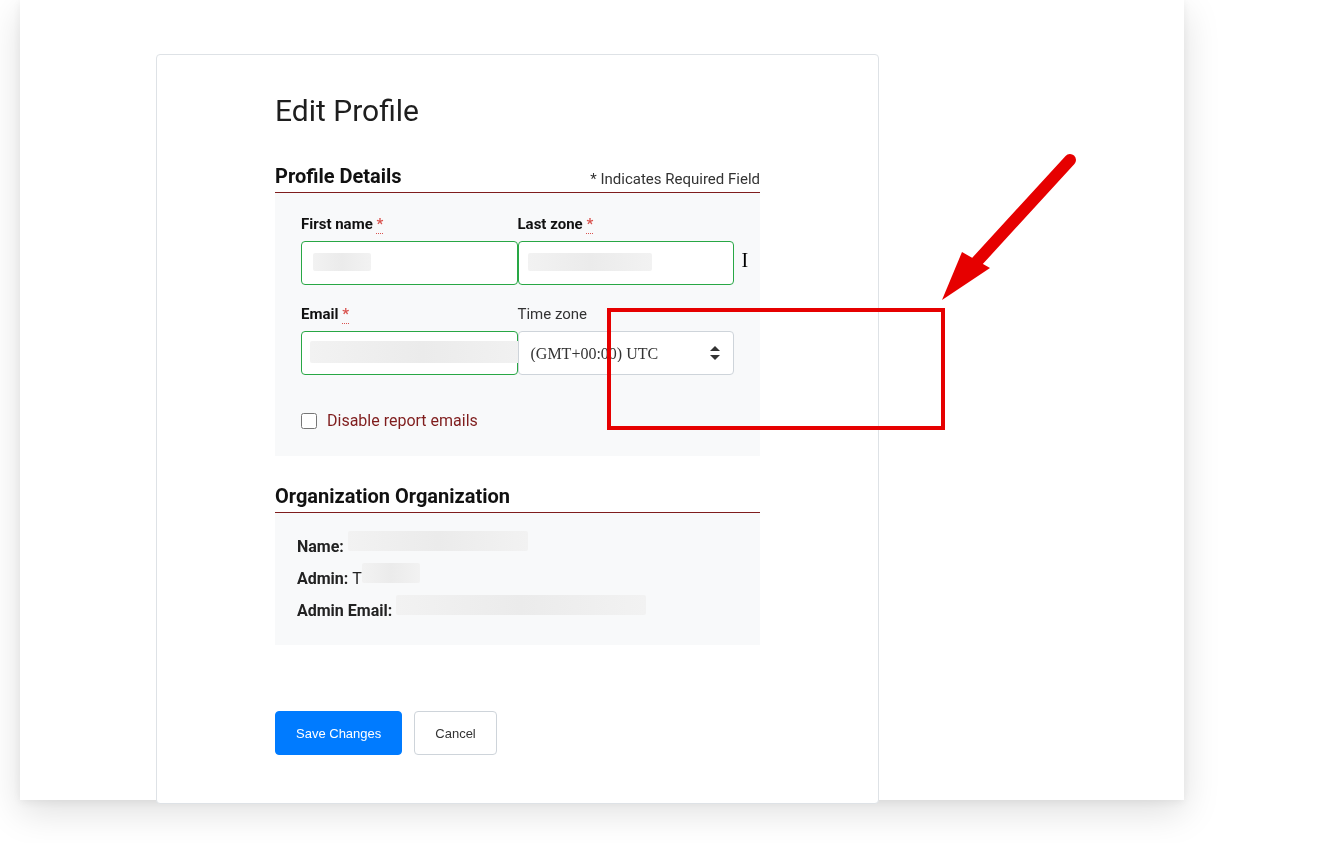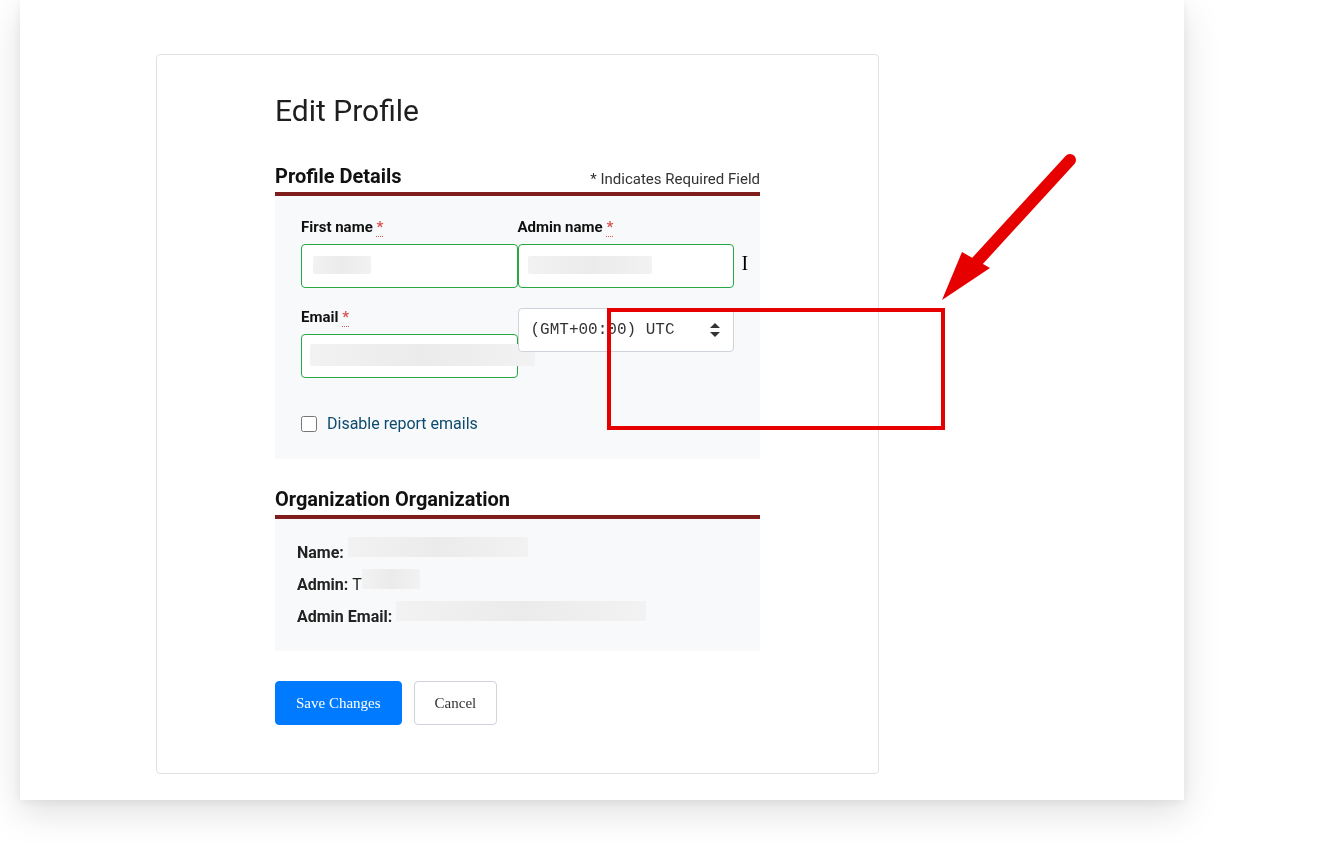--- a/index.html
+++ b/index.html
@@ -36,21 +36,21 @@
     h1.page-title {
       font-size: 30px;
       font-weight: 400;
       color: #1e1e1e;
       margin-bottom: 36px;
     }
     .section-header {
       display: flex;
       justify-content: space-between;
       align-items: flex-end;
-      border-bottom: 4px solid #7f1d1d;
+      border-bottom: 1px solid #7f1d1d;
       padding-bottom: 4px;
       margin-bottom: 0;
     }
     .section-header h2 {
       font-size: 20px;
       font-weight: 700;
       color: #111;
     }
     .required-note {
       font-size: 15px;
@@ -89,21 +89,21 @@
     .form-control {
       width: 100%;
       height: 44px;
       padding: 8px 12px;
       font-size: 16px;
       color: #333;
       background: #fff;
       border: 1px solid #28a745;
       border-radius: 4px;
       outline: none;
-      font-family: Liberation Mono, monospace;
+      font-family: Liberation Serif, serif;
     }
     .form-control.select {
       border: 1px solid #ced4da;
       appearance: none;
       -webkit-appearance: none;
       -moz-appearance: none;
       padding-right: 36px;
       cursor: pointer;
     }
     .select-wrap {
@@ -148,21 +148,21 @@
       gap: 10px;
       margin-top: 4px;
     }
     .checkbox-row input[type="checkbox"] {
       width: 16px;
       height: 16px;
       cursor: pointer;
     }
     .checkbox-row label {
       font-size: 16px;
-      color: #0c4a6e;
+      color: #7f1d1d;
       cursor: pointer;
     }
     .org-info {
       background: #f8f9fa;
       padding: 18px 22px 18px 22px;
       margin-bottom: 30px;
       font-size: 16px;
       color: #222;
       line-height: 2.0;
     }
@@ -172,25 +172,26 @@
     .org-info strong {
       font-weight: 700;
     }
     .btn-row {
       display: flex;
       gap: 12px;
     }
     .btn {
       height: 44px;
       padding: 0 20px;
-      font-size: 15px;
+      font-size: 13px;
       border-radius: 4px;
       cursor: pointer;
-      font-family: Liberation Serif, serif;
+      font-family: Liberation Sans, sans-serif;
       border: 1px solid transparent;
+      margin-top: 36px;
     }
     .btn-primary {
       background: #007bff;
       color: #fff;
       border-color: #007bff;
     }
     .btn-secondary {
       background: #fff;
       color: #333;
       border-color: #ced4da;
@@ -239,21 +240,21 @@
             <span class="asterisk">*</span>
           </label>
           <div style="position:relative;">
             <input type="text" class="form-control" value="" style="">
             <div class="blur-block" style="left:12px; top:12px; width:58px; height:18px;"></div>
           </div>
         </div>
 
         <div class="form-group">
           <label class="form-label">
-            <span>Admin name</span>
+            <span>Last zone</span>
             <span class="asterisk">*</span>
           </label>
           <div style="position:relative;">
             <input type="text" class="form-control" value="" style="">
             <div class="blur-block" style="left:10px; top:12px; width:124px; height:18px;"></div>
             <span class="text-cursor" style="left:224px; top:8px;">I</span>
           </div>
         </div>
       </div>
 
@@ -264,20 +265,21 @@
             <span>Email</span>
             <span class="asterisk">*</span>
           </label>
           <div style="position:relative;">
             <input type="text" class="form-control" value="" style="">
             <div class="blur-block" style="left:9px; top:10px; width:225px; height:22px;"></div>
           </div>
         </div>
 
         <div class="form-group">
+          <label class="form-label form-label-light">Time zone</label>
           <div class="select-wrap">
             <select class="form-control select">
               <option>(GMT+00:00) UTC</option>
             </select>
             <span class="select-caret"></span>
           </div>
         </div>
       </div>
 
       <div class="checkbox-row">

